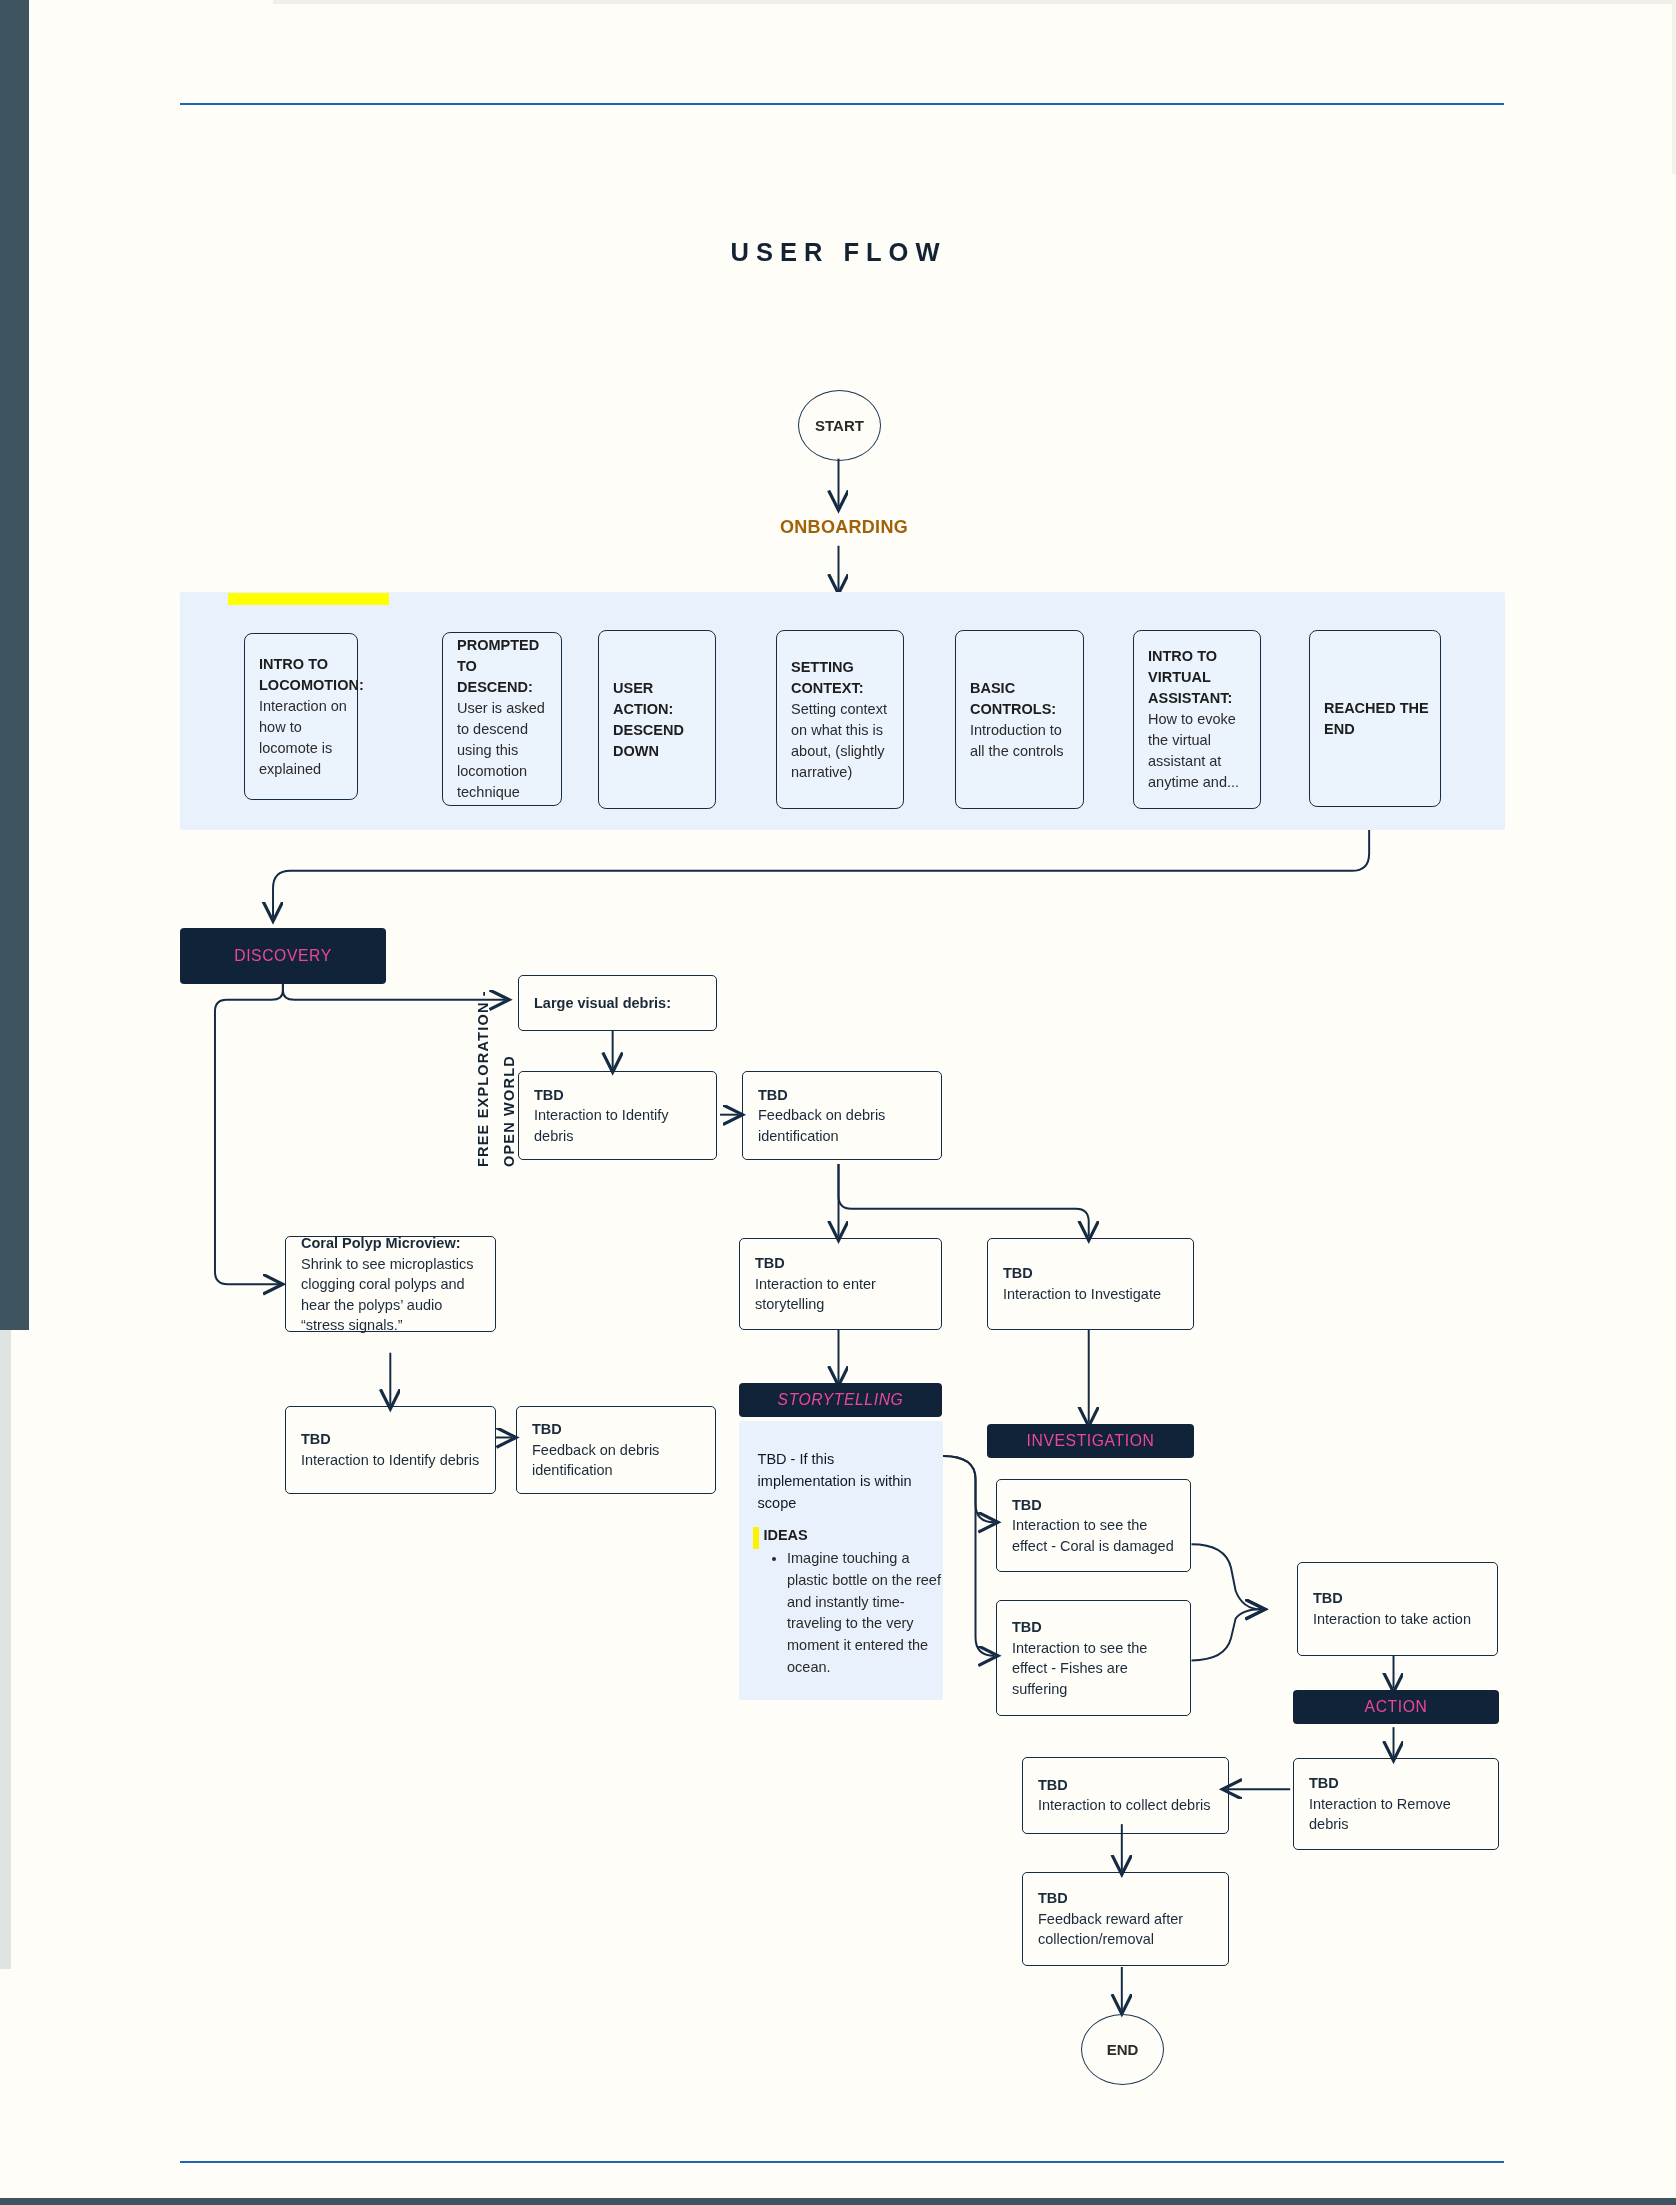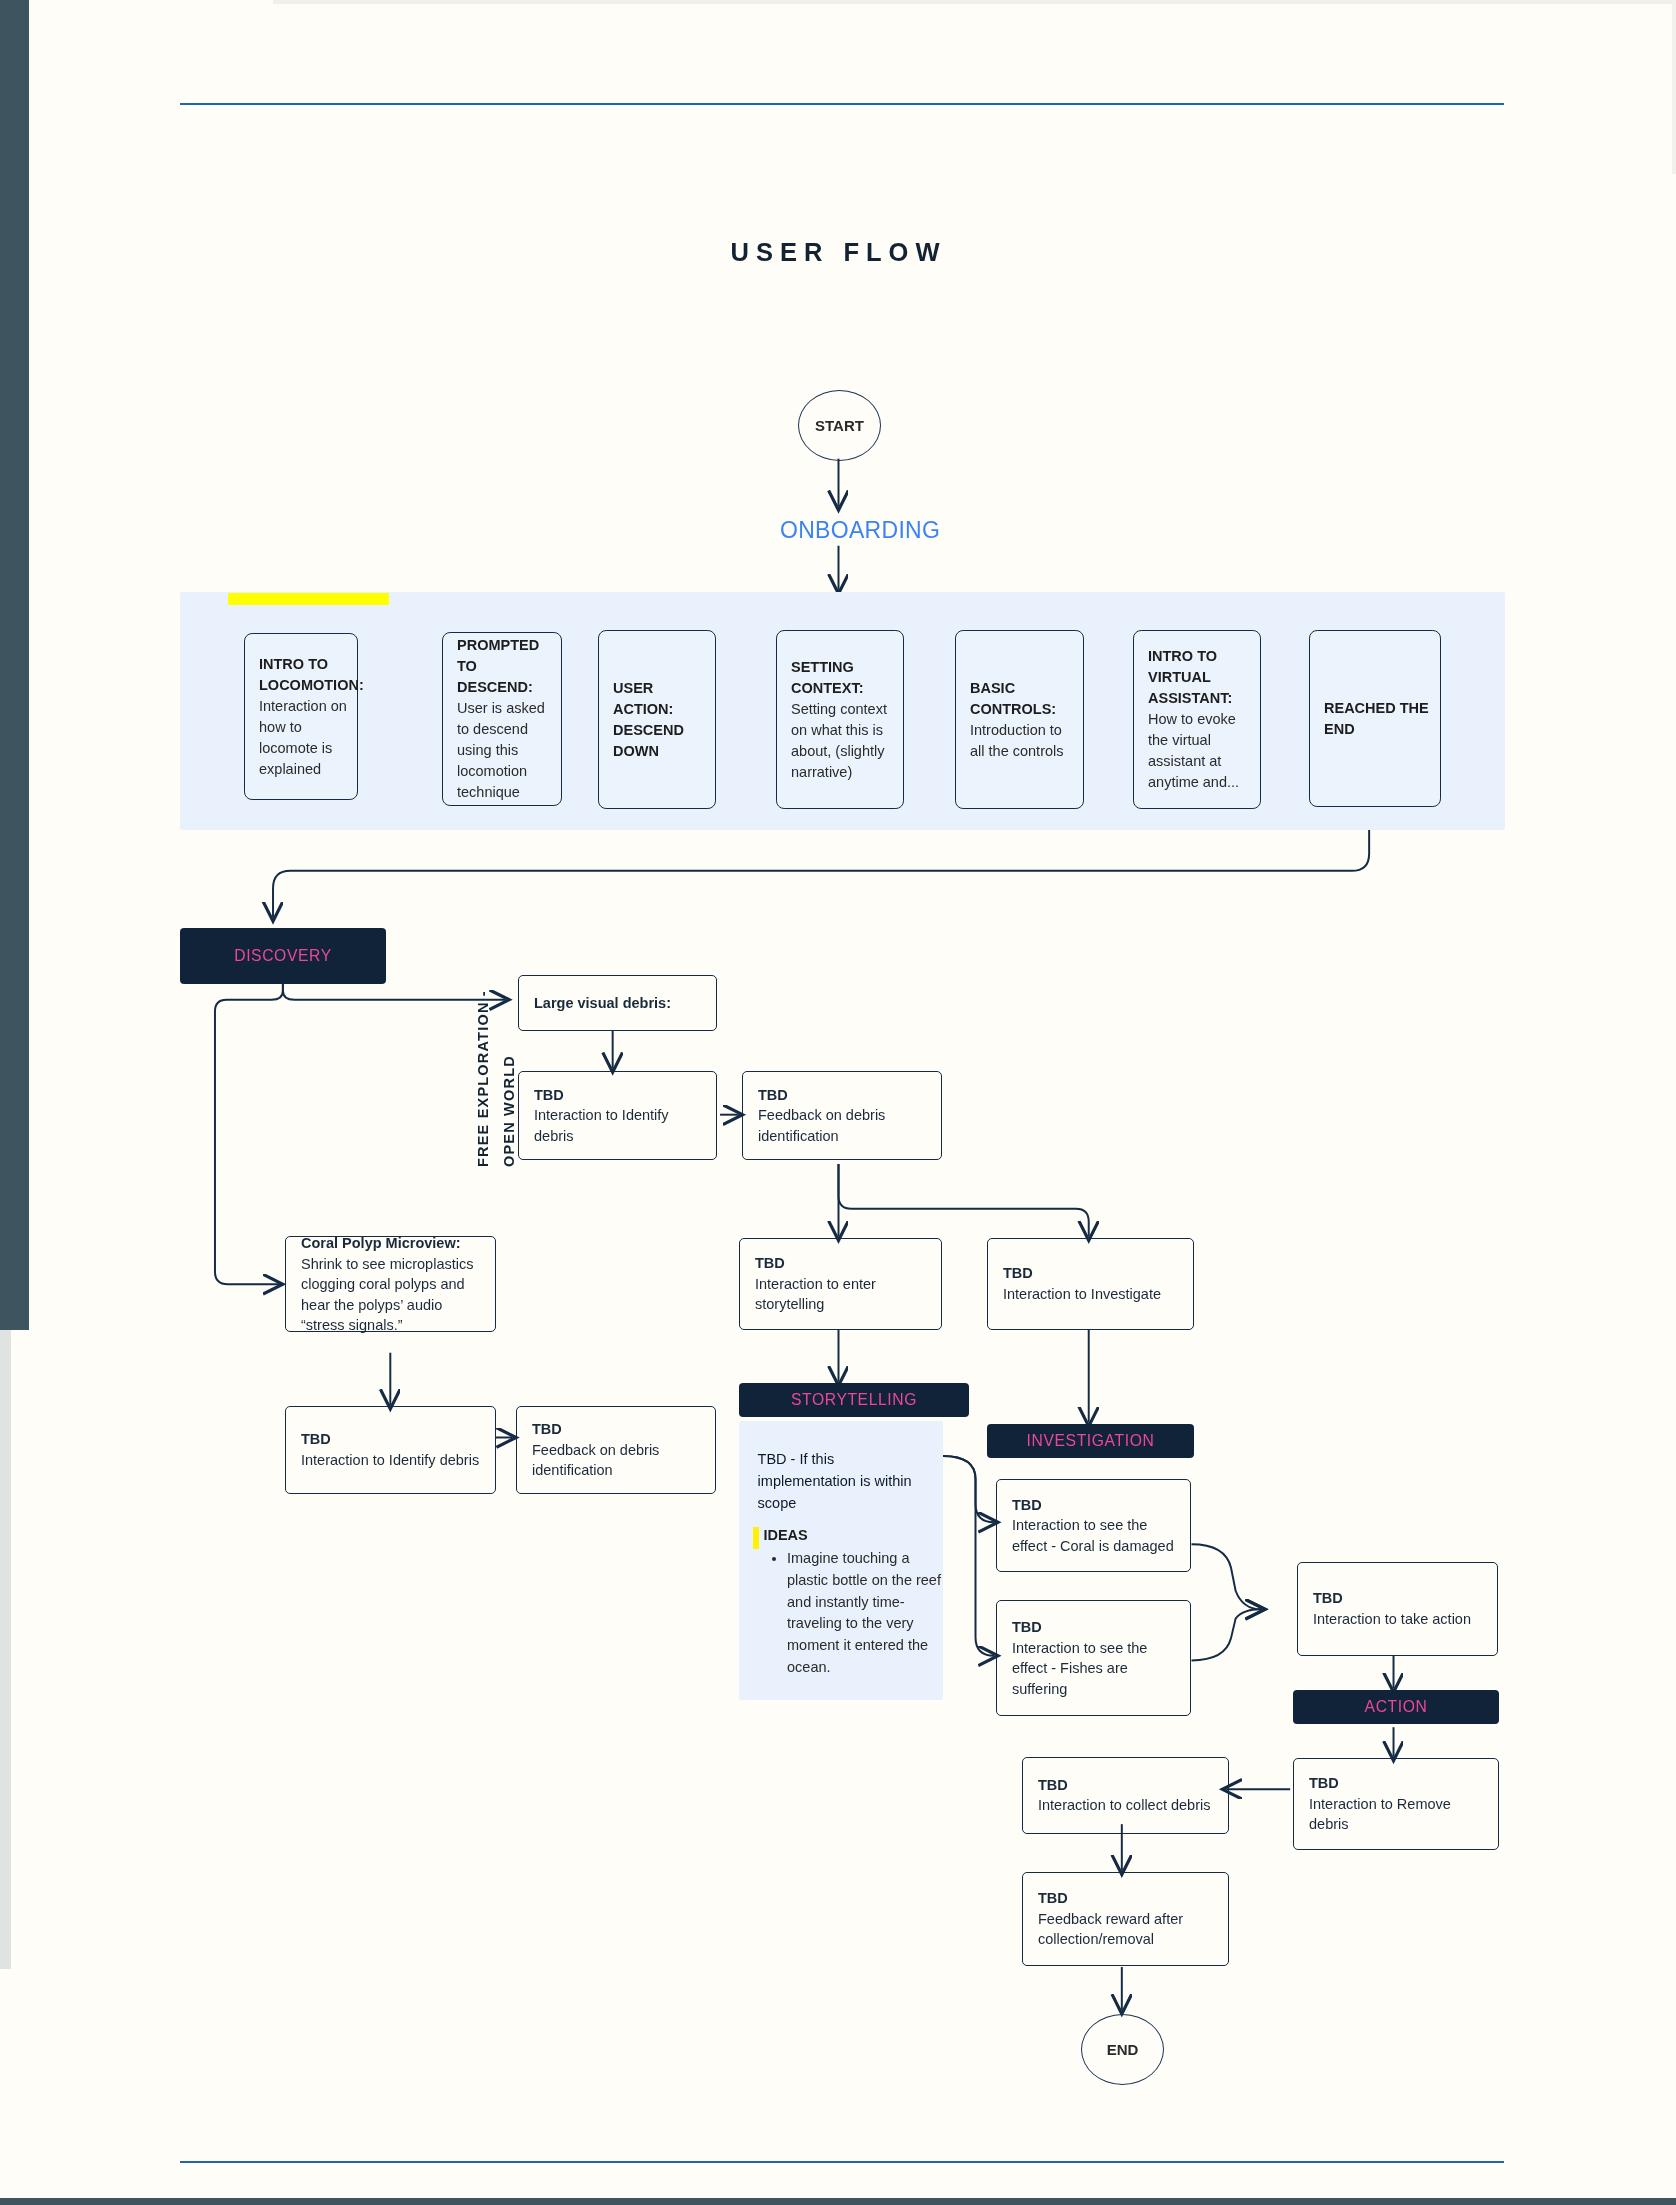--- a/index.html
+++ b/index.html
@@ -33,21 +33,21 @@
   .node .t{font-weight:bold;}
   .node .inner{position:absolute;left:15px;right:10.5px;top:50%;transform:translateY(-50%);
      font-size:14.5px;line-height:1.42;}
 
   .circle{position:absolute;border:1.7px solid #1a3350;border-radius:50%;
      display:flex;align-items:center;justify-content:center;font-weight:bold;font-size:15px;color:#2b2b2b;}
 
   .banner{position:absolute;background:#102338;border-radius:4.1px;color:#ec4899;
      display:flex;align-items:center;justify-content:center;font-size:15.7px;letter-spacing:0.6px;}
 
-  .stage-label{position:absolute;font-weight:normal;font-size:23px;color:#3b82f6;letter-spacing:0.3px;}
+  .stage-label{position:absolute;font-weight:bold;font-size:18px;color:#a16207;letter-spacing:0.3px;}
 
   .onboard-band{position:absolute;left:180px;top:592px;width:1325px;height:238px;background:#E9F2FC;border-radius:2.3px;}
   .yellow-hl{position:absolute;left:228px;top:593px;width:161px;height:11.6px;background:#FFFF00;}
 
   .ob-card{position:absolute;box-sizing:border-box;border:1.7px solid #152b43;border-radius:8.1px;background:#EBF3FD;}
   .ob-card .inner{position:absolute;left:14px;right:8.1px;top:50%;transform:translateY(-50%);
       font-size:14.5px;line-height:1.45;color:#2b2b2b;}
   .ob-card .inner b{color:#1d1d1d;}
 
   .story-panel{position:absolute;left:739px;top:1421px;width:204px;height:279px;background:#E9F2FC;border-radius:2.3px;}
@@ -286,21 +286,21 @@
     </div>
   </div>
 
   <div class="node" style="left:1022px;top:1872px;width:207px;height:94px;">
     <div class="inner">
       <b class="t">TBD</b><br>
       <span>Feedback reward after collection/removal</span>
     </div>
   </div>
 
-  <div class="banner" style="left:739px;top:1383px;width:230px;height:34px;">
+  <div class="banner" style="left:739px;top:1383px;width:203px;height:34px;font-style:italic;">
     <span>STORYTELLING</span>
   </div>
 
   <div class="story-panel">
     <div class="tbd">TBD - If this implementation is within scope</div>
     <div class="ideas-hl"></div>
     <div class="ideas">IDEAS</div>
     <ul>
       <li>Imagine touching a plastic bottle on the reef and instantly time-traveling to the very moment it entered the ocean.</li>
     </ul>

